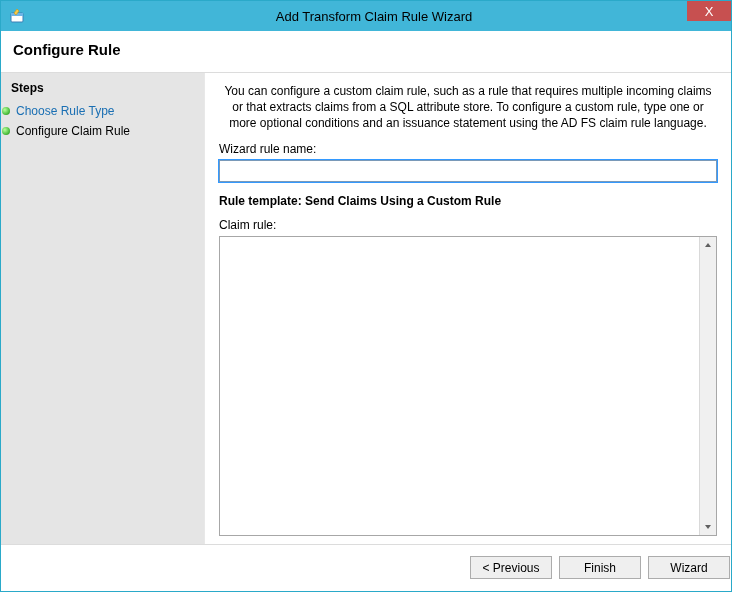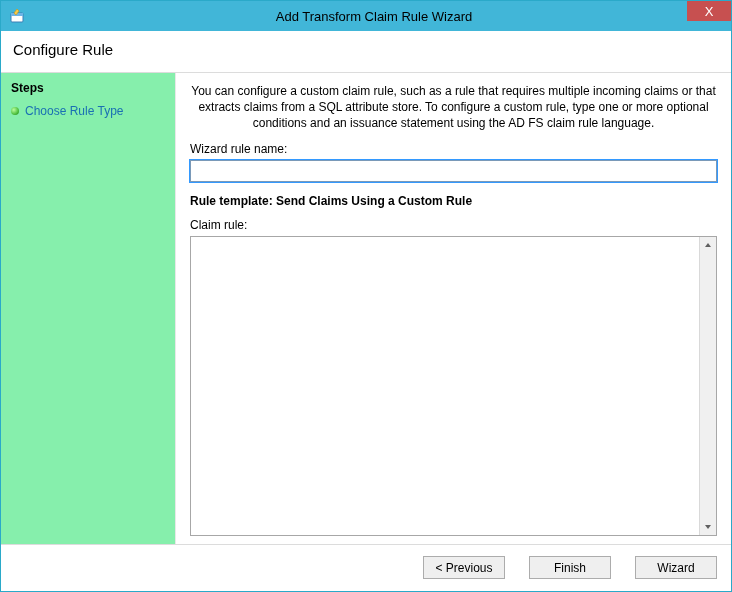--- a/index.html
+++ b/index.html
@@ -45,44 +45,44 @@
     font-family: Arial, sans-serif;
     cursor: default;
   }
   .header {
     padding: 10px 12px 14px 12px;
     background: #fff;
   }
   .header h1 {
     margin: 0;
     font-size: 15px;
-    font-weight: normal;
+    font-weight: bold;
     color: #000;
   }
   .body {
     display: flex;
     height: 472px;
     border-top: 1px solid #dcdcdc;
   }
   .sidebar {
-    width: 175px;
-    background: #86efac;
+    width: 204px;
+    background: #e5e5e5;
     border-right: 1px solid #e8e8e8;
     padding: 4px 0;
   }
   .sidebar-title {
     font-weight: bold;
     font-size: 12px;
     padding: 4px 10px 6px 10px;
     color: #000;
   }
   .step {
     display: flex;
     align-items: center;
-    padding: 3px 10px;
+    padding: 3px 1px;
     gap: 6px;
     cursor: default;
   }
   .step-bullet {
     width: 8px; height: 8px;
     border-radius: 50%;
     background: radial-gradient(circle at 35% 35%, #b9ff9d, #4fc040 60%, #1d7a10);
   }
   .step-link { color: #1a6fb3; }
   .step-current { color: #000; }
@@ -150,22 +150,22 @@
     color: #606060;
     font-size: 9px;
     cursor: default;
   }
   .footer {
     height: 46px;
     border-top: 1px solid #dcdcdc;
     display: flex;
     align-items: center;
     justify-content: flex-end;
-    gap: 24px;
-    padding-right: 14px;
+    gap: 7px;
+    padding-right: 1px;
     background: #fff;
   }
   .btn {
     min-width: 82px;
     height: 23px;
     background: #efefef;
     border: 1px solid #acacac;
     font-family: inherit;
     font-size: 12px;
     cursor: default;
@@ -192,20 +192,24 @@
 <div class="header">
   <h1>Configure Rule</h1>
 </div>
 
 <div class="body">
   <div class="sidebar">
     <div class="sidebar-title">Steps</div>
     <div class="step">
       <span class="step-bullet"></span>
       <span class="step-link">Choose Rule Type</span>
+    </div>
+    <div class="step">
+      <span class="step-bullet"></span>
+      <span class="step-current">Configure Claim Rule</span>
     </div>
   </div>
 
   <div class="main">
     <div class="desc">You can configure a custom claim rule, such as a rule that requires multiple incoming claims or that extracts claims from a SQL attribute store. To configure a custom rule, type one or more optional conditions and an issuance statement using the AD FS claim rule language.</div>
 
     <div class="label">Wizard rule name:</div>
     <input class="name-input" type="text" value="" style="">
 
     <div class="template-line">Rule template: Send Claims Using a Custom Rule</div>

